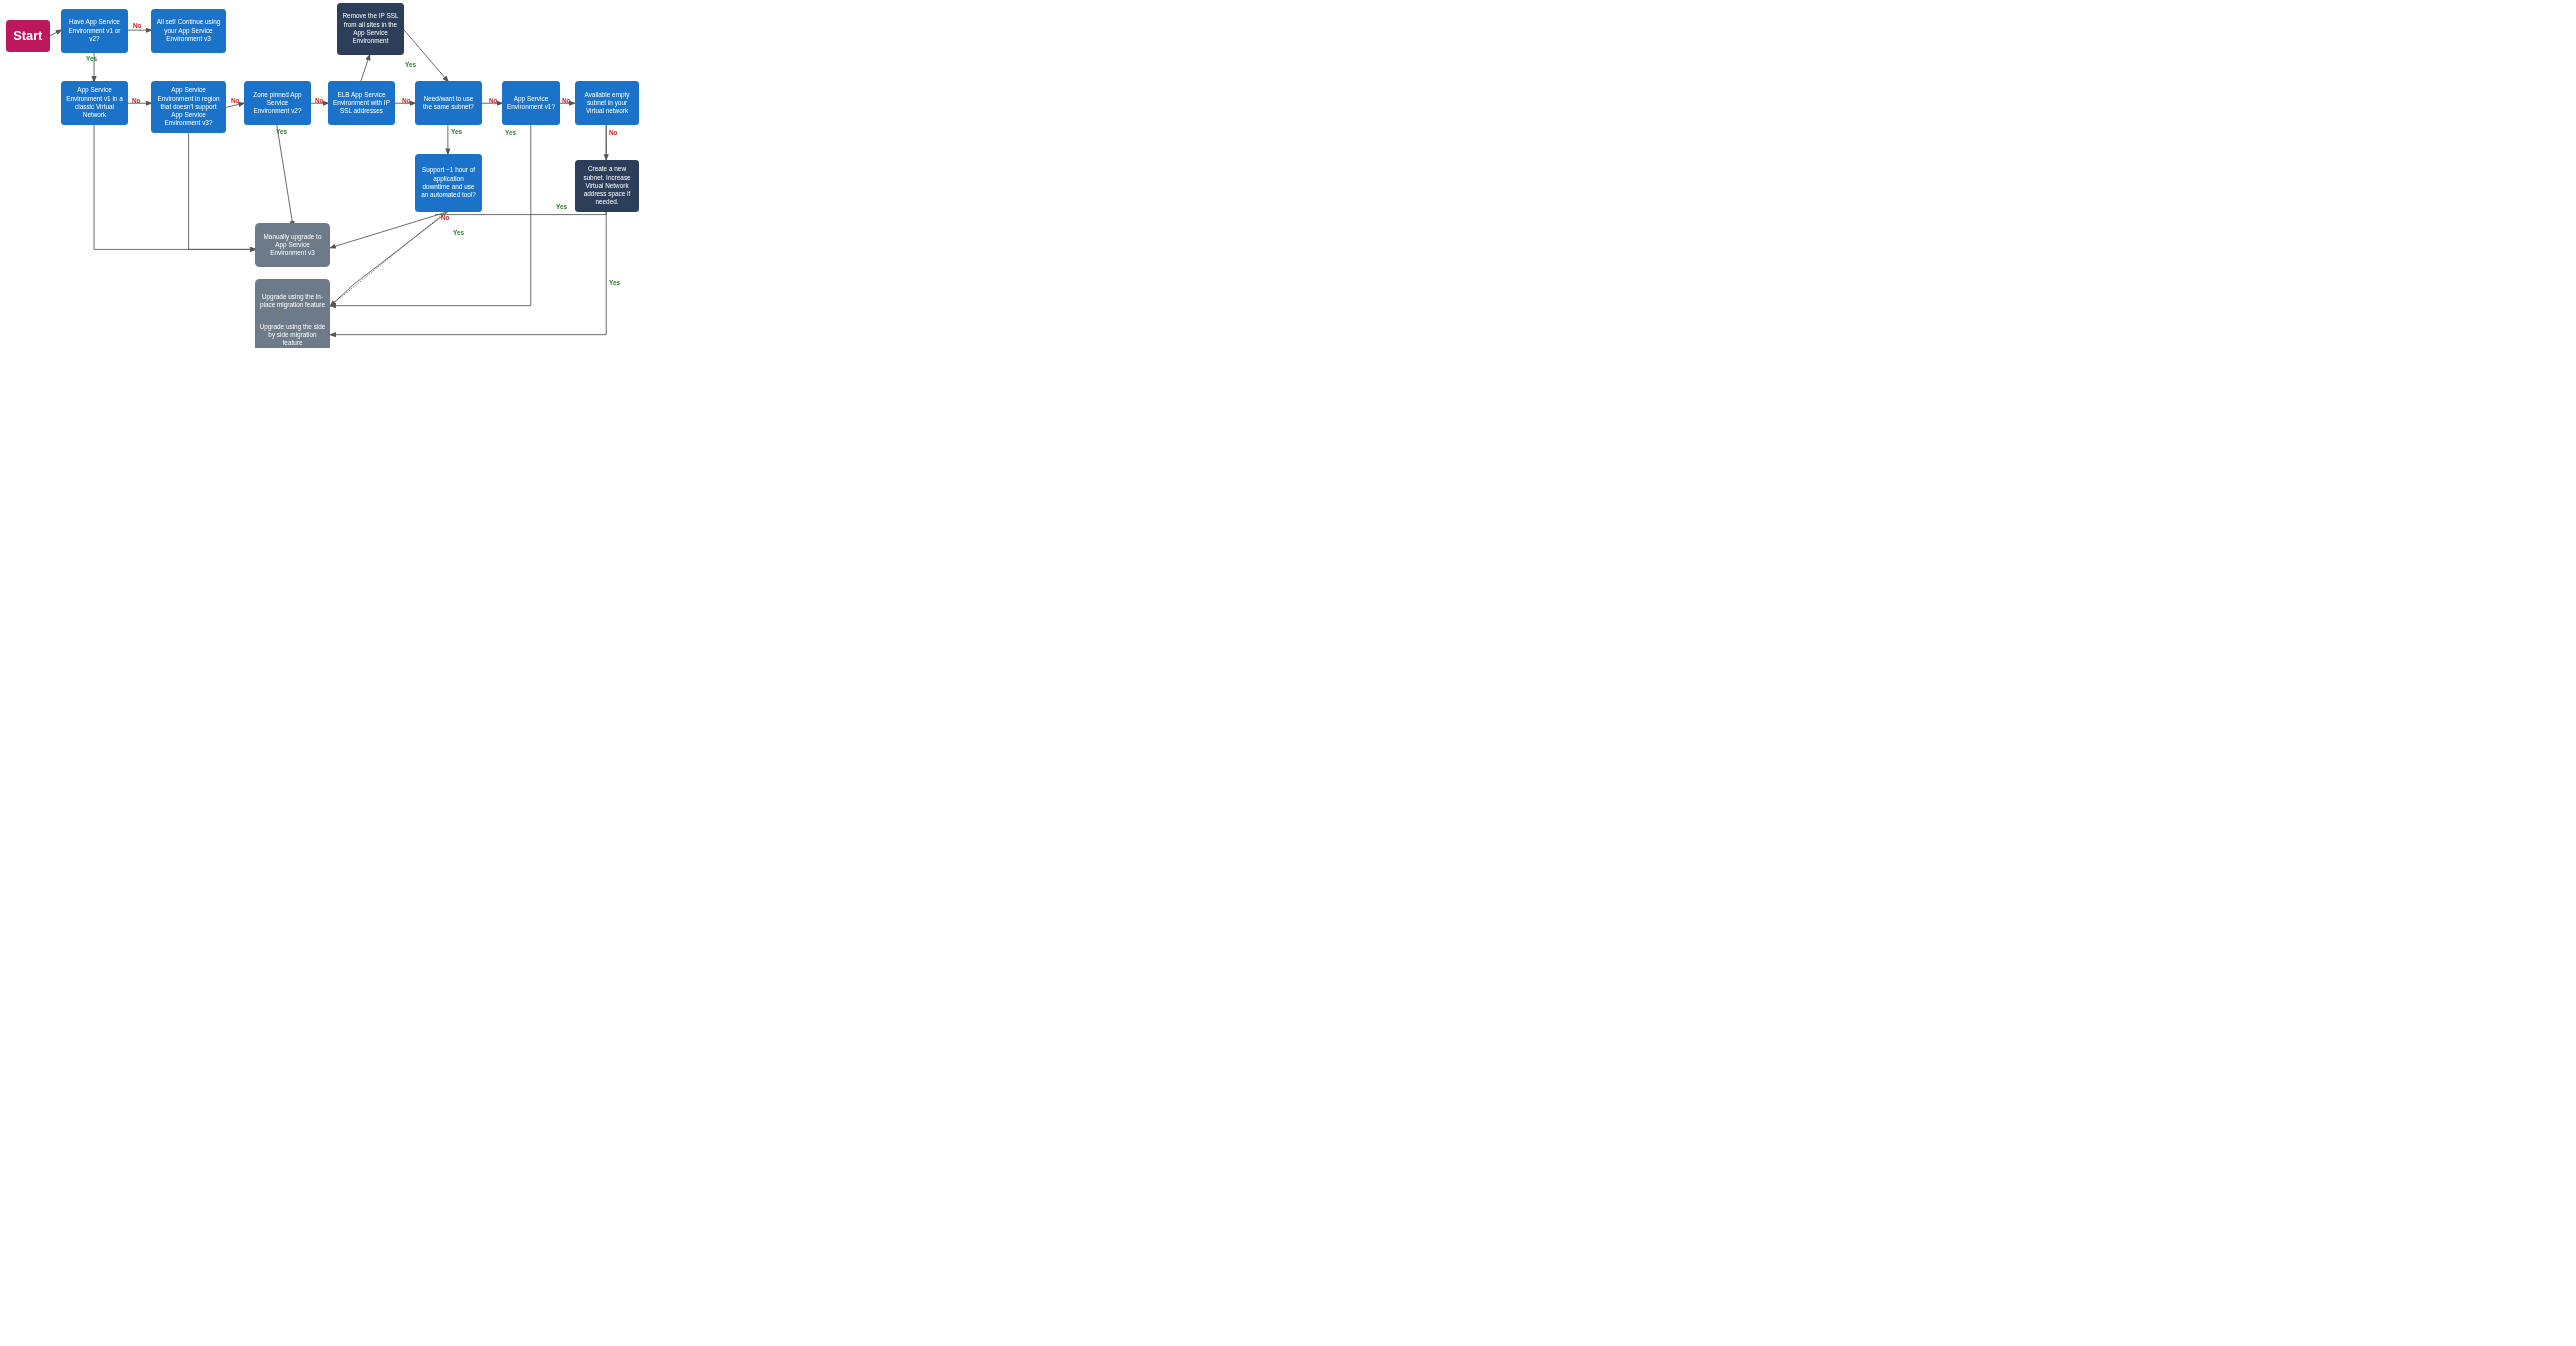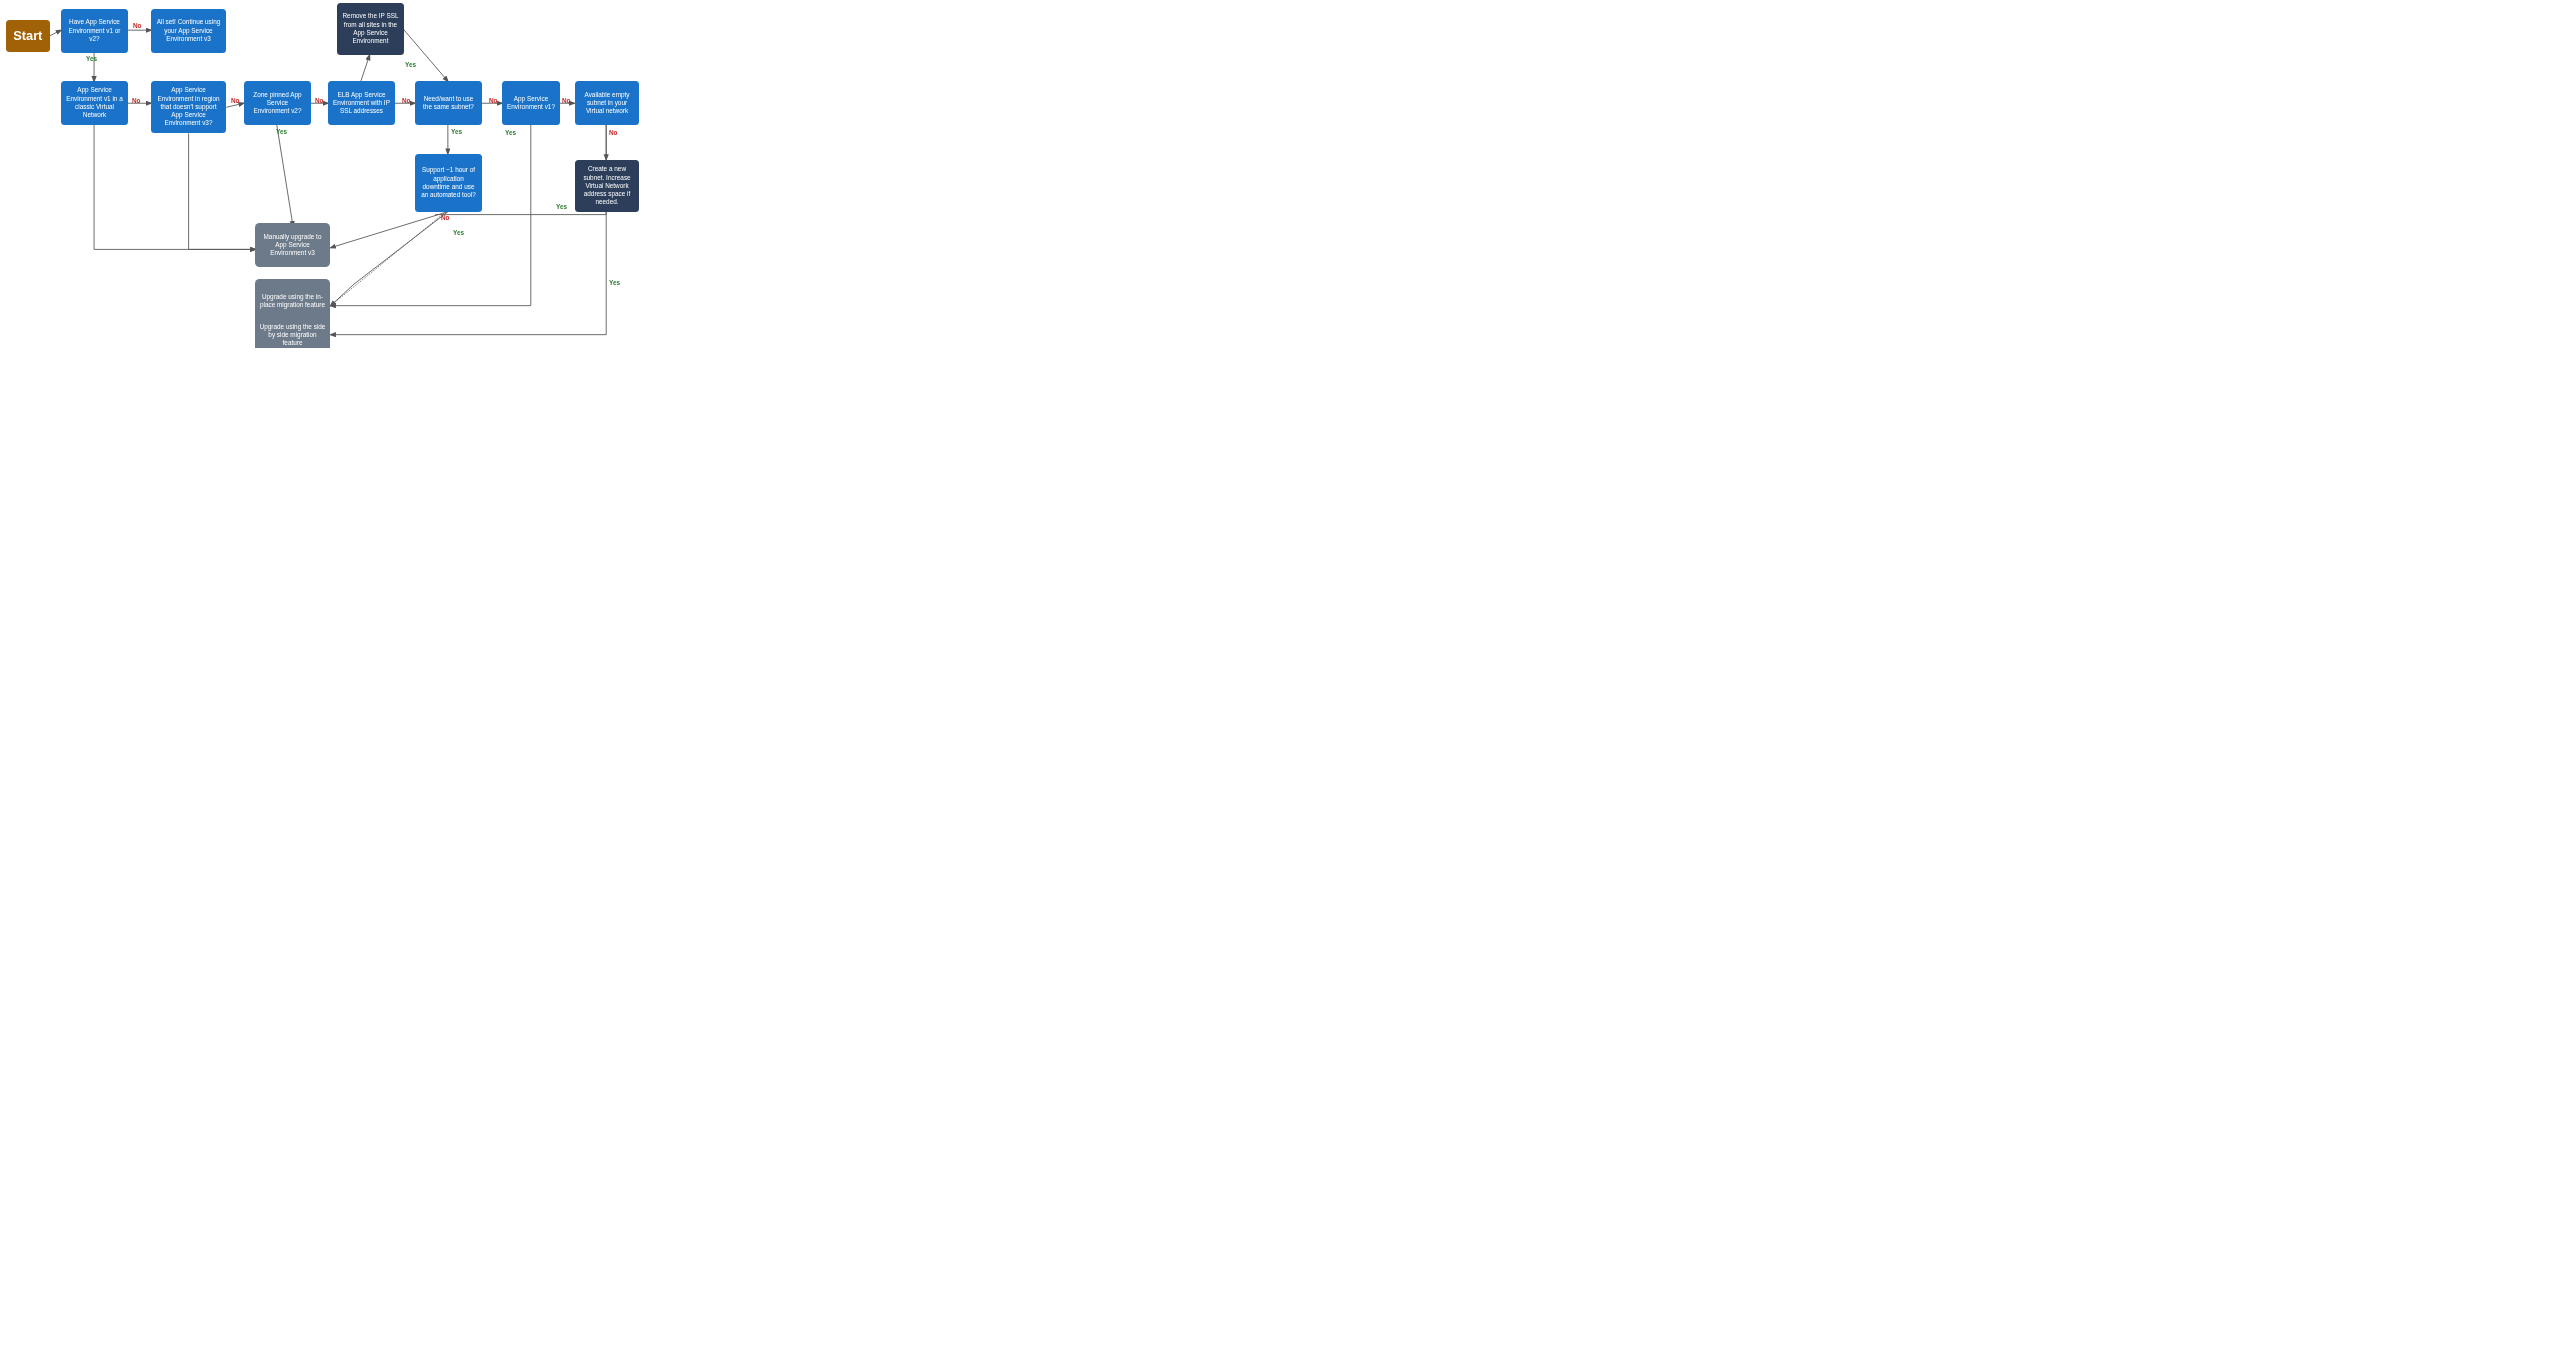--- a/index.html
+++ b/index.html
@@ -34,21 +34,21 @@
     .node-dark {
       background: #2c3e5a;
       color: #fff;
     }
     .node-gray {
       background: #6d7a8a;
       color: #fff;
       border-radius: 4.6px;
     }
     .node-start {
-      background: #a16207;
+      background: #be185d;
       color: #fff;
       font-size: 12.8px;
       font-weight: bold;
       border-radius: 3.5px;
     }
     svg.arrows {
       position: absolute;
       top: 0; left: 0;
       width: 644px;
       height: 348px;

